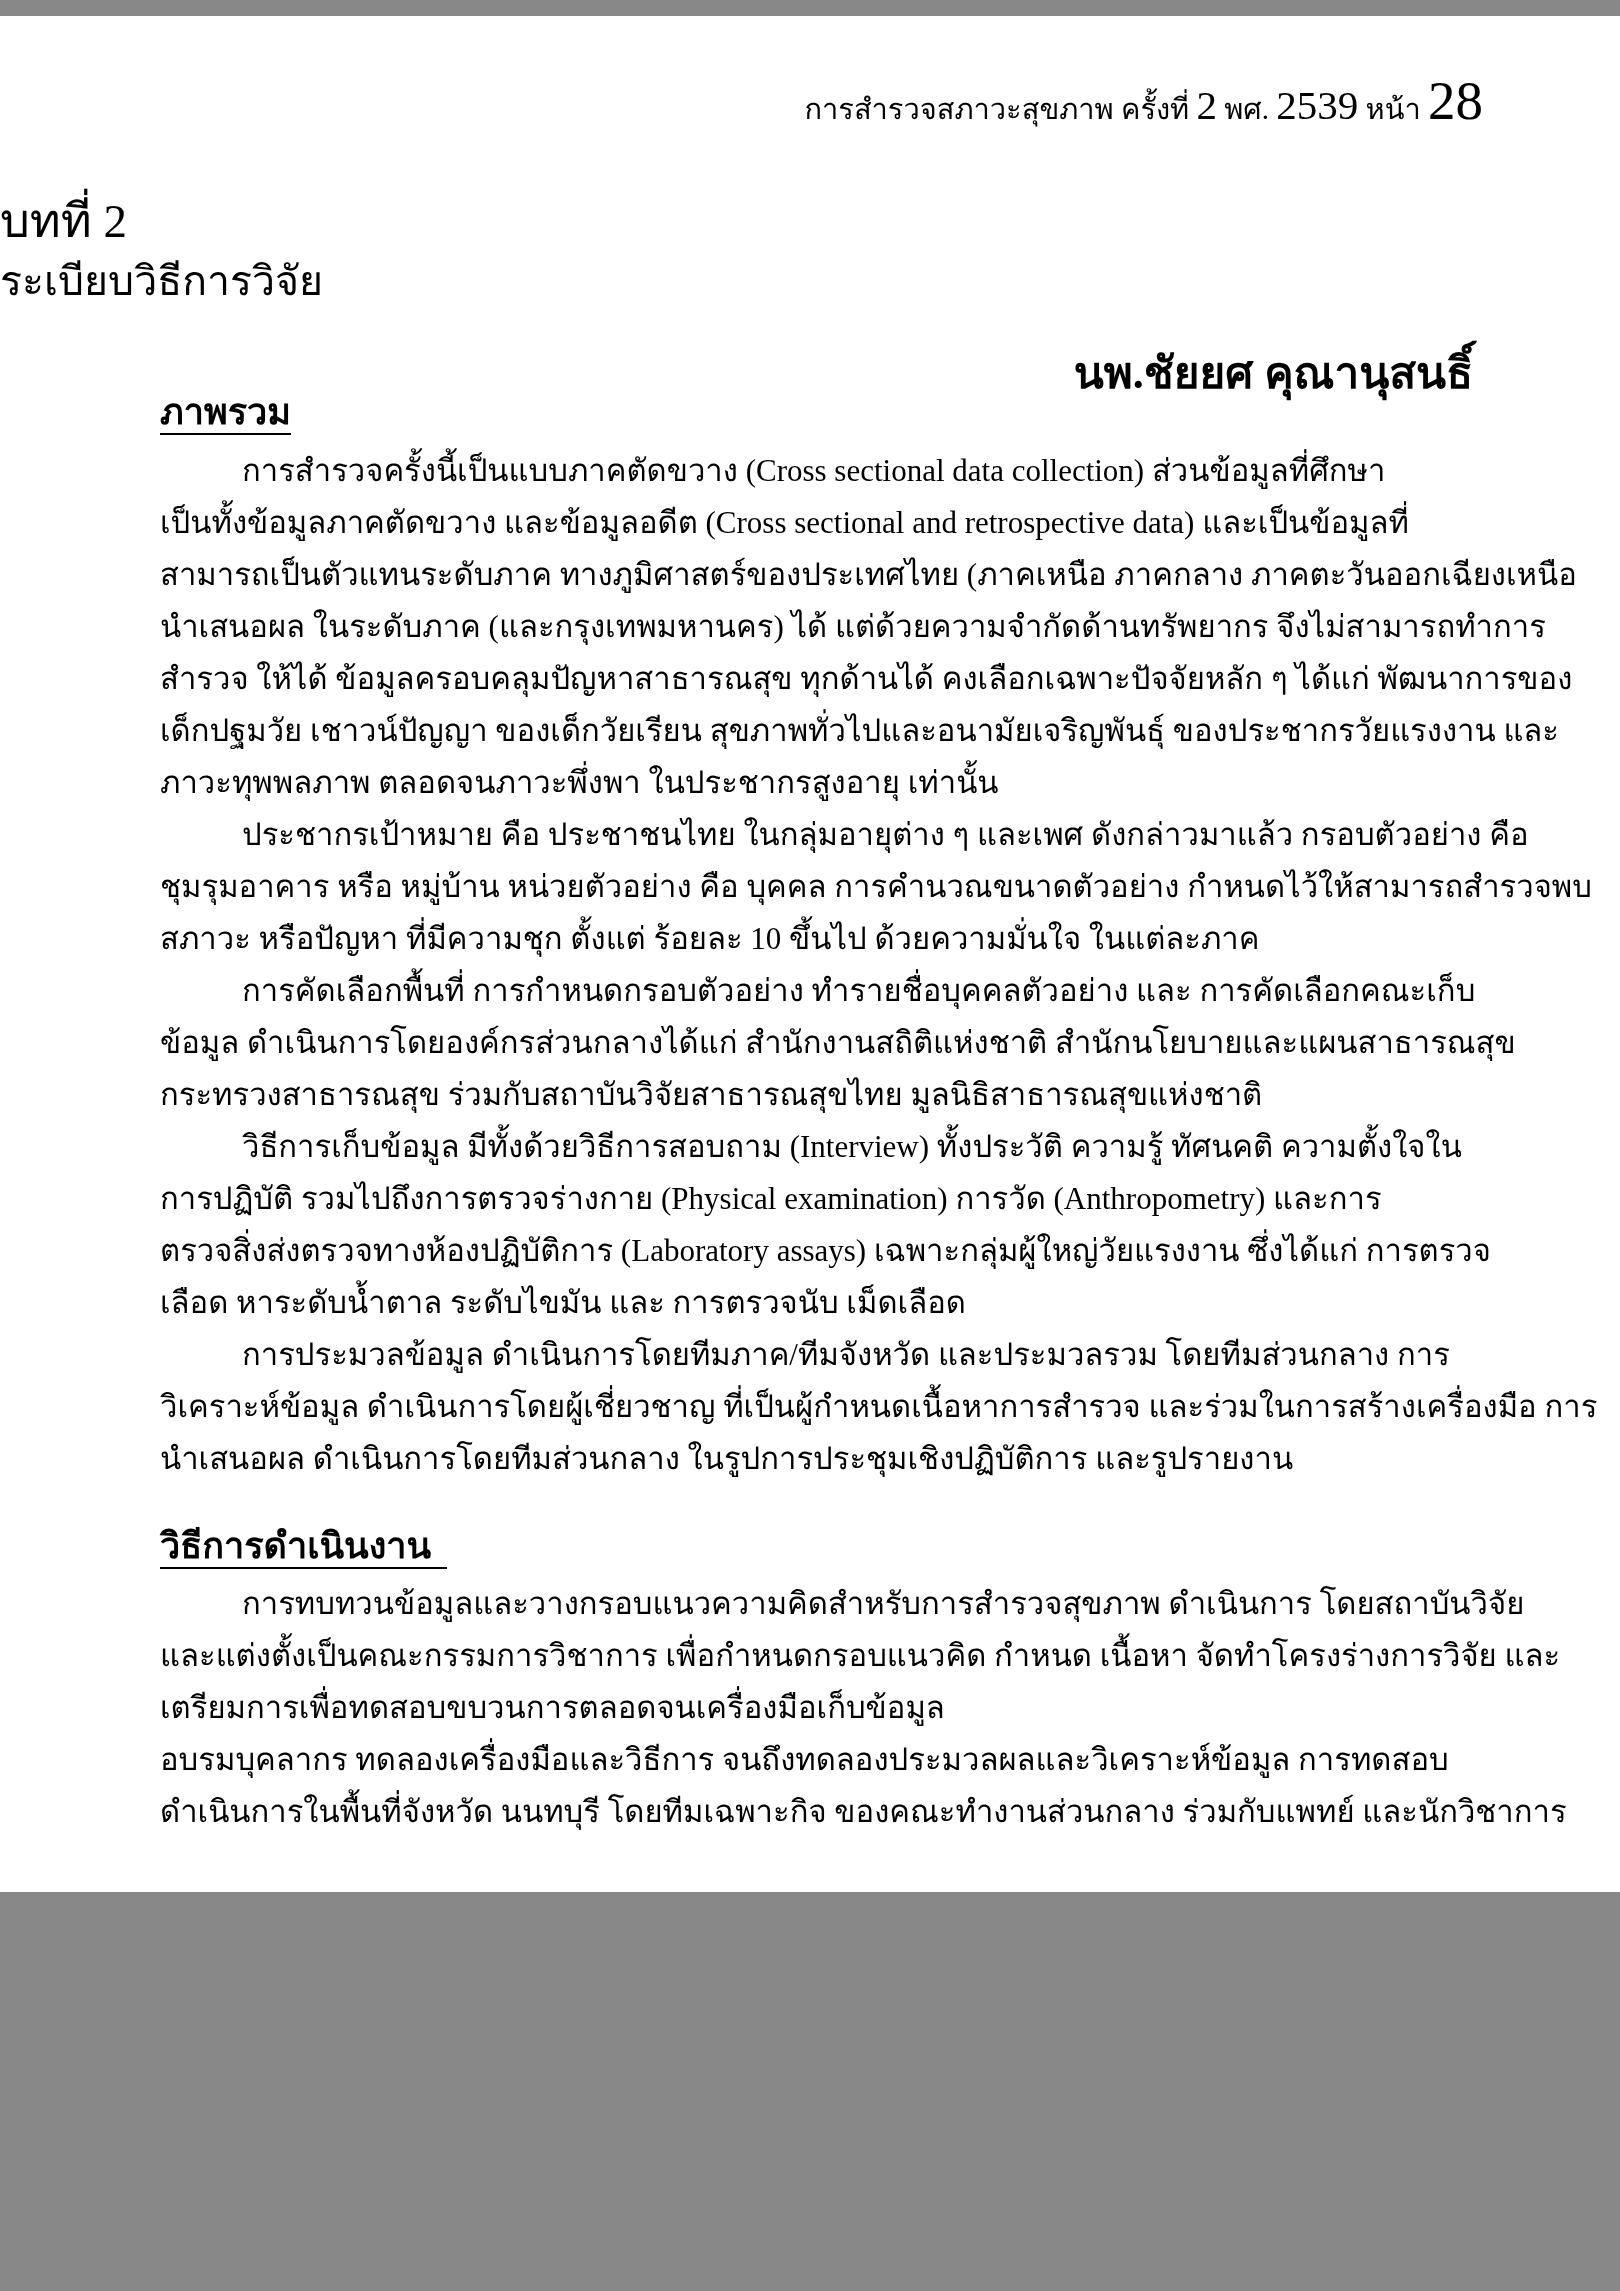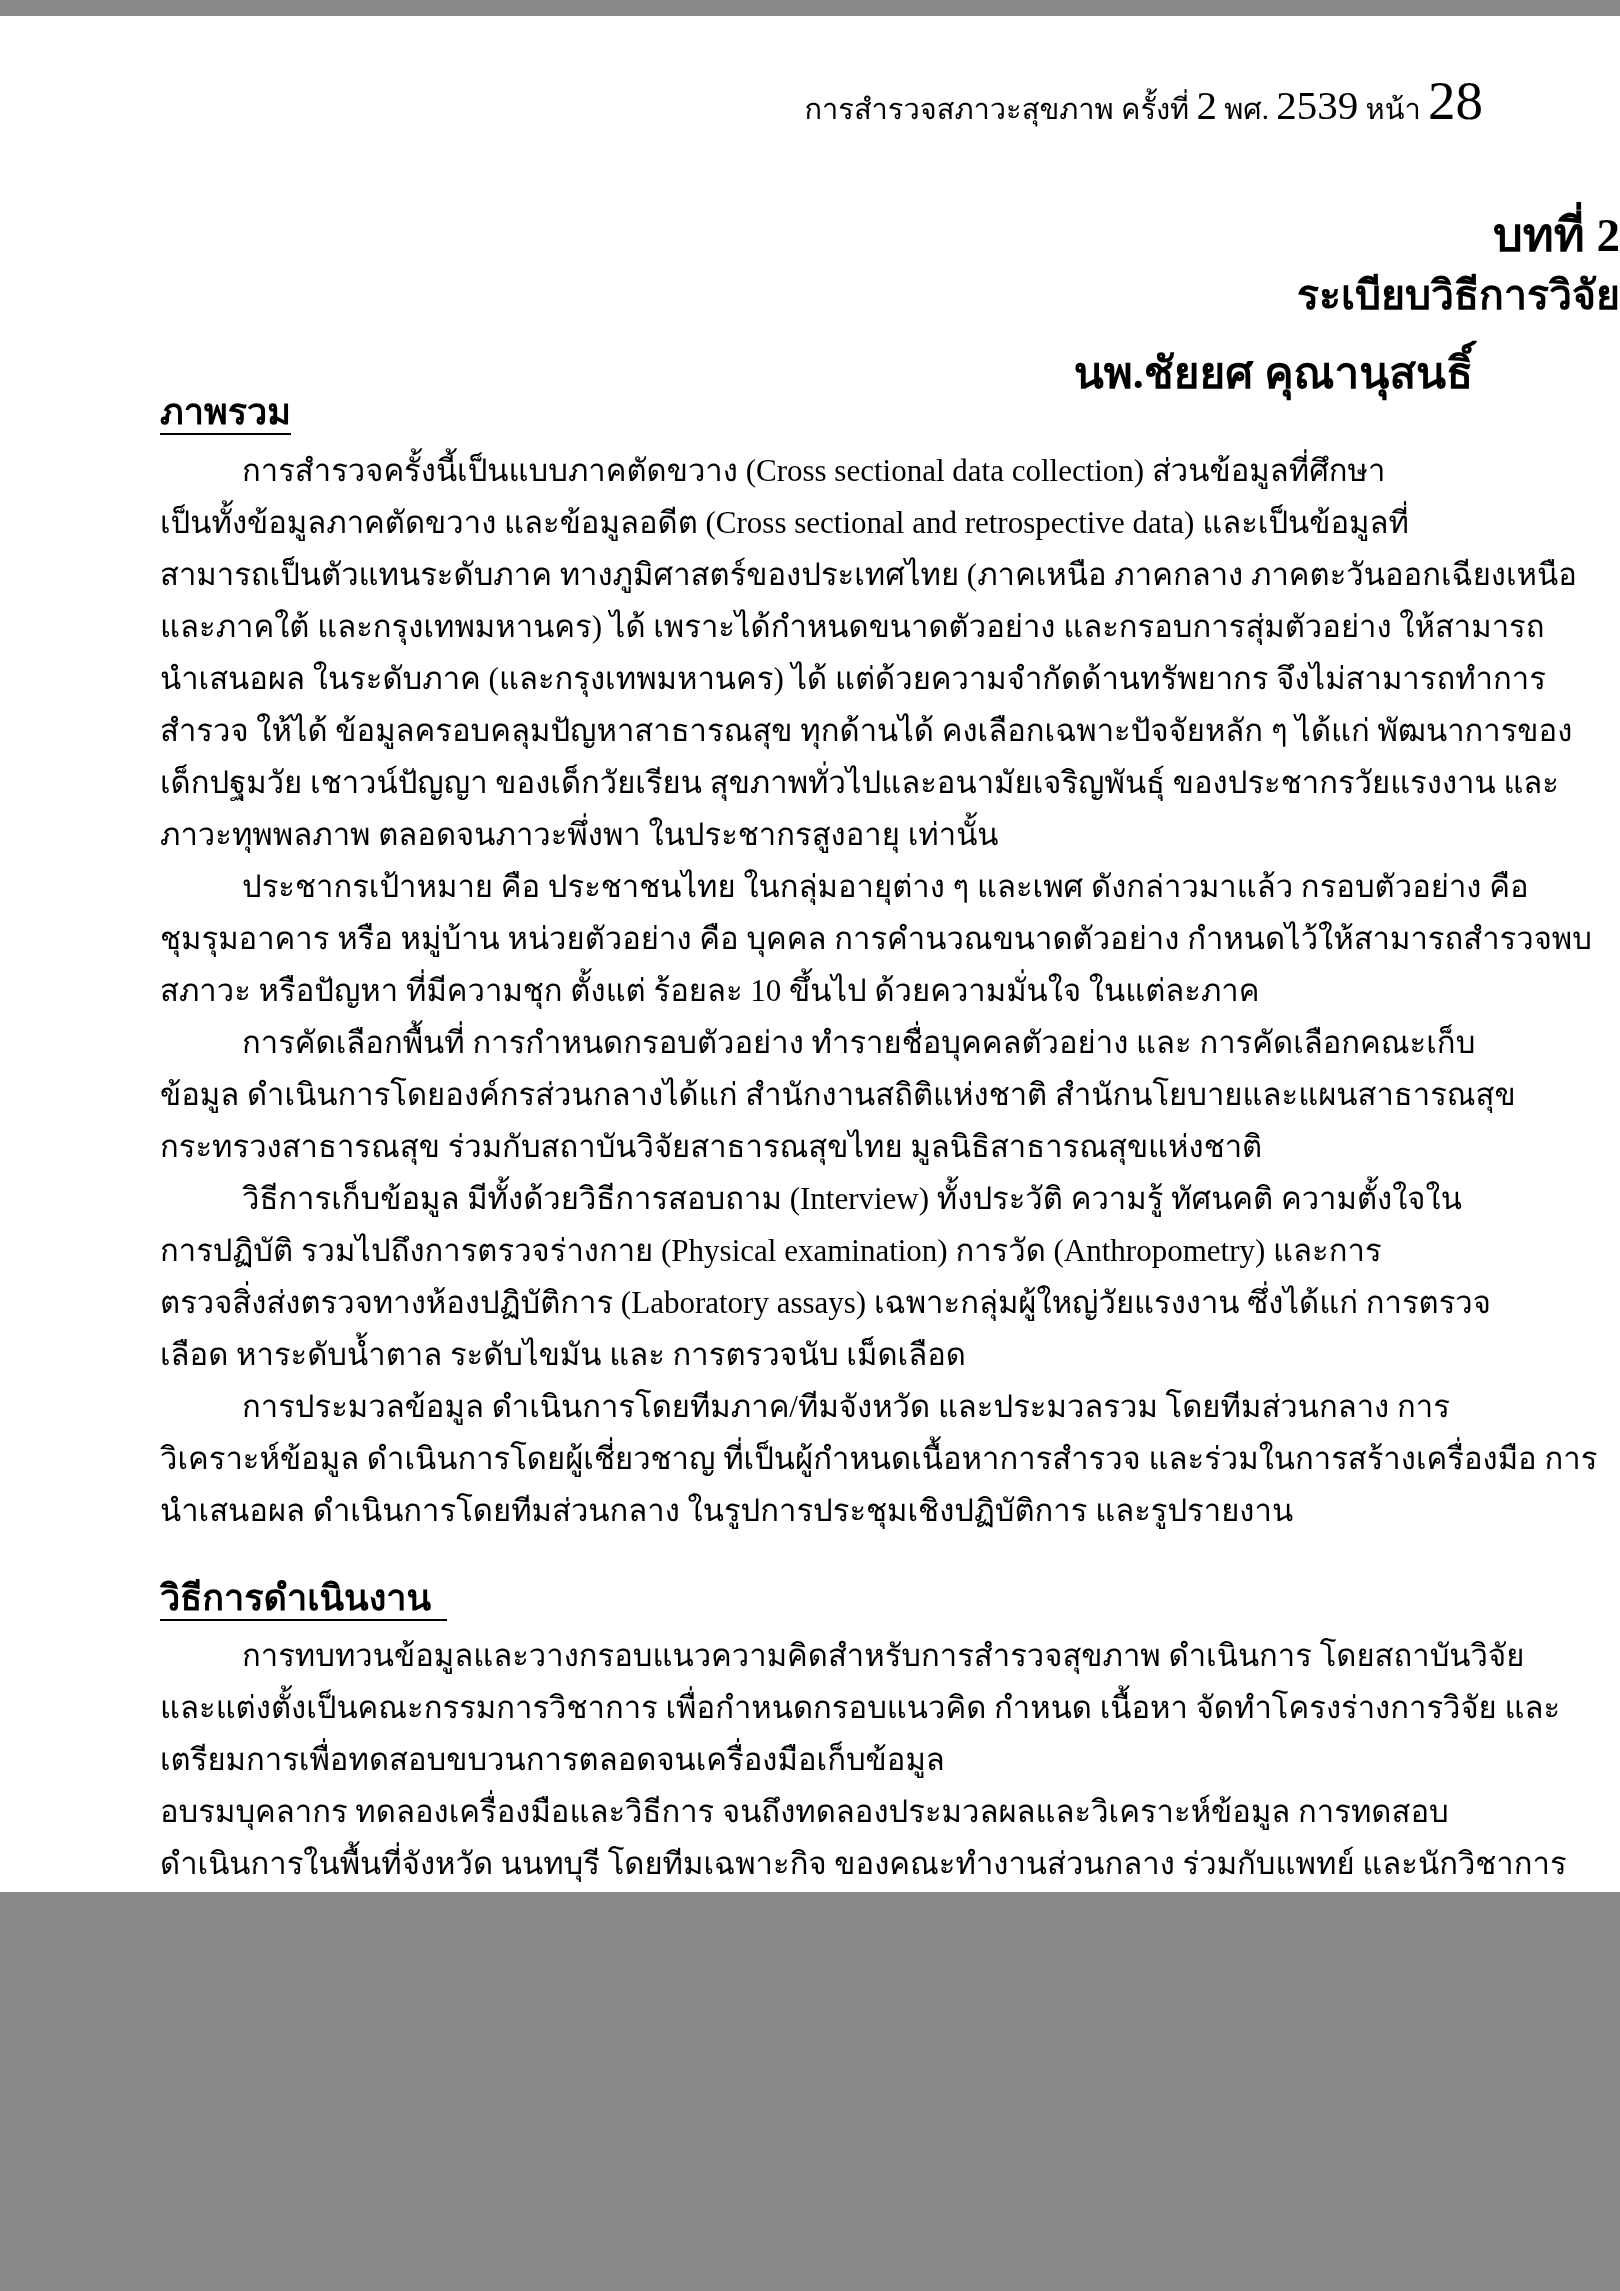--- a/index.html
+++ b/index.html
@@ -11,22 +11,22 @@
     font-family:"Liberation Serif","DejaVu Serif",serif;
     overflow:hidden;
   }
   .page-header{
     position:absolute;top:57px;right:137px;
     font-size:29px;line-height:1;white-space:nowrap;
   }
   .page-header .num{font-size:41px;}
   .page-header .pagenum{font-size:55px;}
   .title-block{
-    position:absolute;top:192px;left:0;width:100%;
-    text-align:right;font-weight:bold;
+    position:absolute;top:178px;left:0;width:100%;
+    text-align:left;font-weight:normal;
   }
   .chapter-title{font-size:47px;line-height:1.15;}
   .report-subtitle{font-size:41px;line-height:1.15;margin-top:9.8px;}
   .author-byline{
     position:absolute;top:321px;right:147px;
     font-size:44px;font-weight:bold;white-space:nowrap;
   }
   .content{
     position:absolute;top:378px;left:160px;width:1318px;
   }
@@ -62,21 +62,20 @@
 
   <div class="author-byline">นพ.ชัยยศ คุณานุสนธิ์</div>
 
   <div class="content">
       <section class="doc-section">
         <div class="sec-heading-row"><span class="sec-heading">ภาพรวม</span></div>
         <div class="paragraph">
           <div class="text-line first-line">การสำรวจครั้งนี้เป็นแบบภาคตัดขวาง (Cross sectional data collection) ส่วนข้อมูลที่ศึกษา</div>
           <div class="text-line">เป็นทั้งข้อมูลภาคตัดขวาง และข้อมูลอดีต (Cross sectional and retrospective data) และเป็นข้อมูลที่</div>
           <div class="text-line">สามารถเป็นตัวแทนระดับภาค ทางภูมิศาสตร์ของประเทศไทย (ภาคเหนือ ภาคกลาง ภาคตะวันออกเฉียงเหนือ</div>
-          <div class="text-line">และภาคใต้ และกรุงเทพมหานคร) ได้ เพราะได้กำหนดขนาดตัวอย่าง และกรอบการสุ่มตัวอย่าง ให้สามารถ</div>
           <div class="text-line">นำเสนอผล ในระดับภาค (และกรุงเทพมหานคร) ได้ แต่ด้วยความจำกัดด้านทรัพยากร จึงไม่สามารถทำการ</div>
           <div class="text-line">สำรวจ ให้ได้ ข้อมูลครอบคลุมปัญหาสาธารณสุข ทุกด้านได้ คงเลือกเฉพาะปัจจัยหลัก ๆ ได้แก่ พัฒนาการของ</div>
           <div class="text-line">เด็กปฐมวัย เชาวน์ปัญญา ของเด็กวัยเรียน สุขภาพทั่วไปและอนามัยเจริญพันธุ์ ของประชากรวัยแรงงาน และ</div>
           <div class="text-line">ภาวะทุพพลภาพ ตลอดจนภาวะพึ่งพา ในประชากรสูงอายุ เท่านั้น</div>
         </div>
         <div class="paragraph">
           <div class="text-line first-line">ประชากรเป้าหมาย คือ ประชาชนไทย ในกลุ่มอายุต่าง ๆ และเพศ ดังกล่าวมาแล้ว กรอบตัวอย่าง คือ</div>
           <div class="text-line">ชุมรุมอาคาร หรือ หมู่บ้าน หน่วยตัวอย่าง คือ บุคคล การคำนวณขนาดตัวอย่าง กำหนดไว้ให้สามารถสำรวจพบ</div>
           <div class="text-line">สภาวะ หรือปัญหา ที่มีความชุก ตั้งแต่ ร้อยละ 10 ขึ้นไป ด้วยความมั่นใจ ในแต่ละภาค</div>
         </div>

